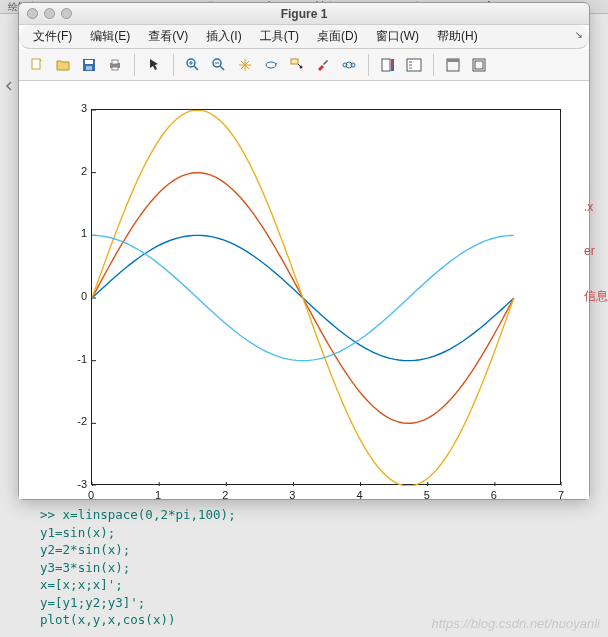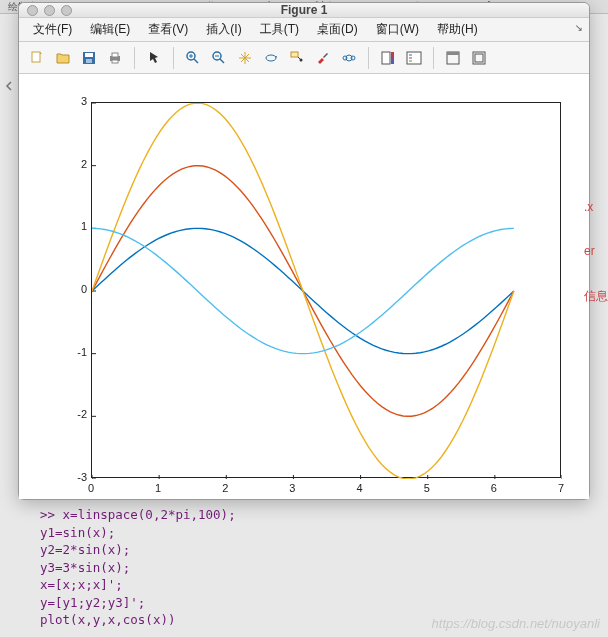--- a/index.html
+++ b/index.html
@@ -32,21 +32,21 @@
     width: 572px;
     height: 498px;
     background: #fff;
     border: 1px solid #999;
     border-radius: 6px;
     box-shadow: 0 4px 18px rgba(0,0,0,0.25);
     display: flex;
     flex-direction: column;
   }
   .titlebar {
-    height: 15px;
+    height: 22px;
     background: linear-gradient(#f6f6f6,#e2e2e2);
     border-bottom: 1px solid #ccc;
     border-radius: 6px 6px 0 0;
     display: flex;
     align-items: center;
     padding: 0 8px;
     position: relative;
   }
   .traffic { display:flex; gap:6px; }
   .traffic span {
@@ -59,20 +59,21 @@
     font-weight:600; color:#444; font-size:12px;
     pointer-events:none;
   }
   .menubar {
     height: 24px;
     background:#f4f4f4;
     border-bottom:1px solid #ccc;
     display:flex; align-items:center;
     padding:0 6px; gap:2px;
     position:relative;
+    border-radius:11px;
   }
   .menu-item {
     padding:2px 8px;
     color:#222;
     cursor:pointer;
   }
   .undock-handle {
     position:absolute; right:6px; top:4px;
     font-size:10px; color:#666;
   }
@@ -112,21 +113,21 @@
   .ytick, .xtick { position:absolute; font-size:11px; color:#222; }
   .ytick { right: calc(100% - 68px); transform: translateX(0); width:30px; text-align:right; }
   .xtick { top: 408px; transform:translateX(-50%); }
 
   .code-block {
     position:absolute;
     top:506px; left:40px;
     font-family: "Menlo","Consolas",monospace;
     font-size:12.5px;
     line-height:1.4;
-    color:#701a75;
+    color:#0f766e;
     white-space:pre;
   }
   .right-hints {
     position:absolute;
     right:0; top:200px;
     color:#c44; font-size:12px;
     display:flex; flex-direction:column; gap:30px;
   }
   .watermark {
     position:absolute;

